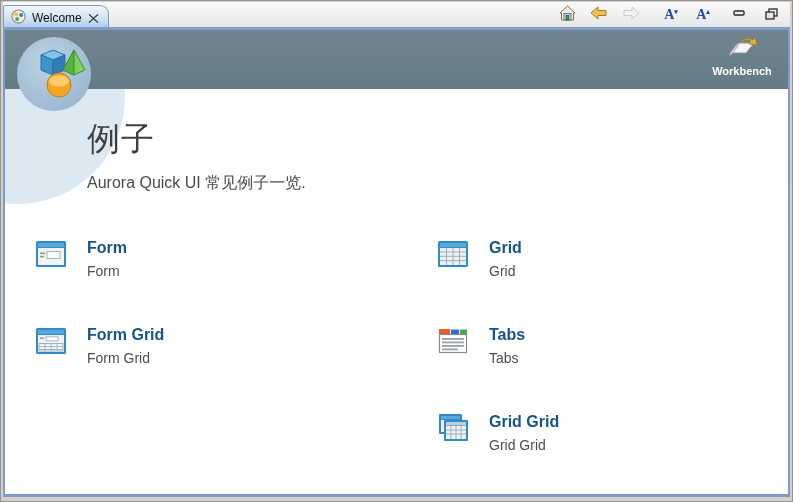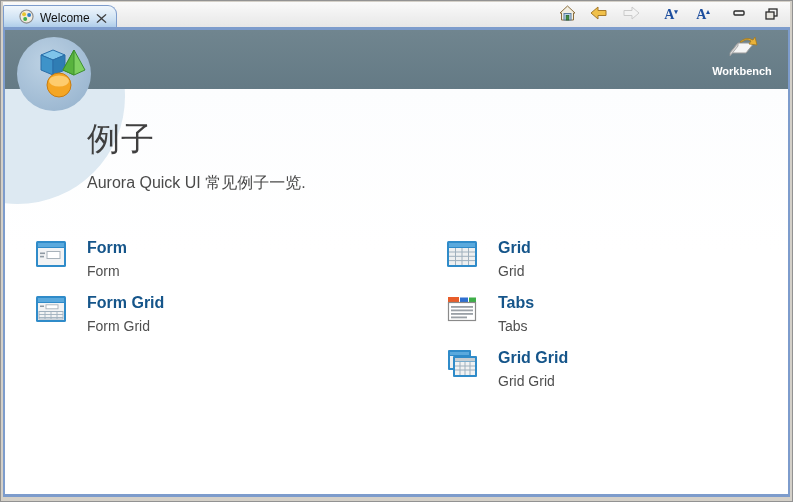--- a/index.html
+++ b/index.html
@@ -12,21 +12,21 @@
   }
 
   
   .tabbar {
     position: absolute; top: 1px; left: 2px; right: 2px; height: 25px;
     background: linear-gradient(#fafafa, #e7e7e7);
     display: flex; align-items: center;
   }
   .tab {
     height: 25px; margin-top: 6px; display: flex; align-items: center;
-    gap: 6px; padding: 0 9px 0 15px;
+    gap: 6px; padding: 0 9px 0 7px;
     background: linear-gradient(180deg, #f0f6fc 0%, #cfe2f3 55%, #a2c5e6 100%);
     border: 1px solid #7d9ccc; border-bottom: none;
     border-radius: 2px 9px 0 0; cursor: pointer;
   }
   .tab-label { font-size: 12px; color: #111; }
   .tab-close { display: flex; align-items: center; cursor: pointer; }
 
   .toolbar { margin-left: auto; display: flex; align-items: center; gap: 10px; padding-right: 8px; }
   .tbtn { display: flex; align-items: center; justify-content: center; width: 22px; height: 20px; cursor: pointer; }
   .tbtn.disabled { cursor: default; opacity: 0.9; }
@@ -76,21 +76,21 @@
     position: relative; margin-left: 82px; padding-top: 28px;
     font-size: 33px; font-weight: 400; color: #3f3f3f; letter-spacing: 1px;
   }
   .page-subtitle {
     position: relative; margin-left: 82px; margin-top: 11px;
     font-size: 16px; color: #4a4a4a;
   }
 
   .items {
     position: relative; margin-top: 44px; padding-left: 30px;
-    display: grid; grid-template-columns: 402px auto; row-gap: 41px; gap: 9px;
+    display: grid; grid-template-columns: 402px auto; row-gap: 41px;
   }
   .item { display: flex; gap: 20px; height: 46px; }
   .item-icon { width: 32px; height: 32px; flex: 0 0 32px; cursor: pointer; }
   .item-title {
     font-size: 16px; font-weight: bold; color: #15558a; cursor: pointer;
     line-height: 1.25;
   }
   .item-desc { font-size: 14px; color: #4f4f4f; margin-top: 5px; }
   .empty-cell { height: 46px; }
 </style>

